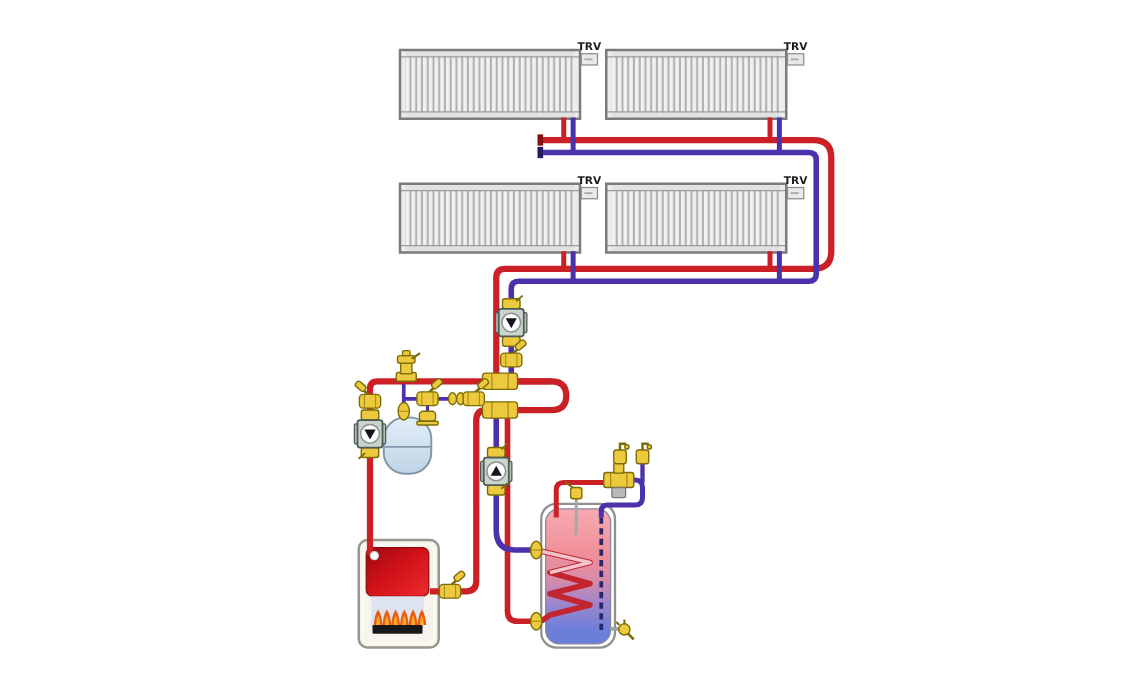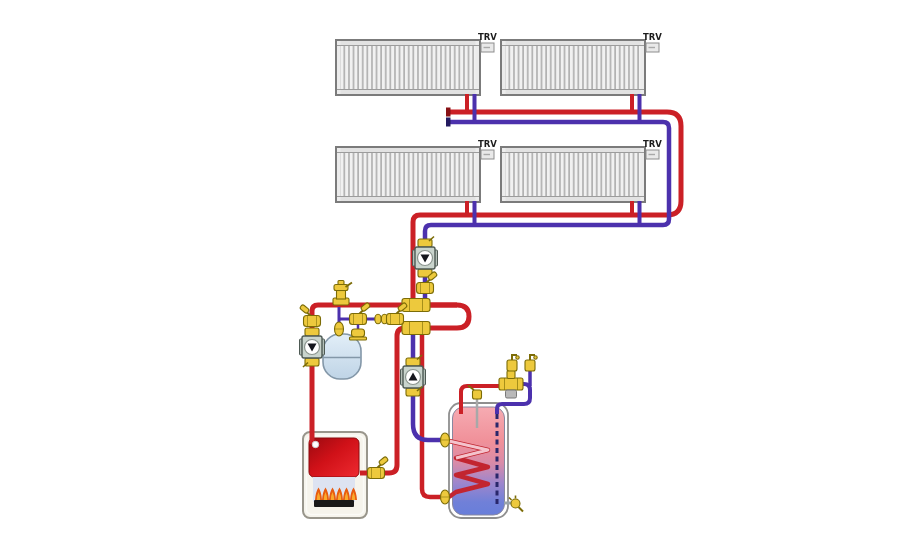--- a/index.html
+++ b/index.html
@@ -1,16 +1,16 @@
 <!DOCTYPE html>
 <html style="--background: #ffffff; --pipe-red: #cb2026; --pipe-red-dark: #871014; --pipe-blue: #4c31ad; --pipe-blue-dark: #241a60; --fitting-yellow: #edc93d; --fitting-stroke: #7c6c07; --pump-body: #c9d4cd; --pump-stroke: #4e5a54; --pump-arrow: #15161d; --radiator-fin: #b2b2b2; --radiator-border: #7b7b7b; --trv-fill: #e9e9e9; --trv-border: #8d8d8d; --label-color: #1c1c1c; --vessel-stroke: #8397a8; --boiler-body: #f6f4ec; --boiler-stroke: #99968c; --chamber-fill: #dde3f1; --burner-bar: #191919; --flame-outer: #e85c10; --flame-inner: #f9a92c; --tank-stroke: #8f8f8f; --coil-red: #c22530; --coil-light: #f4c3cc; --diptube: #29276b; --gray-cap: #b9b9b9; --sensor-stem: #a8a8a8; --mixed-water: #e87c88;"><head>
 <meta charset="utf-8">
 <style>
   html,body{margin:0;padding:0;background:#fff;}
-  #stage{position:relative;width:772px;height:550px;background:var(--background,#fff);overflow:hidden;padding-left:16px;}
+  #stage{position:relative;width:772px;height:550px;background:var(--background,#fff);overflow:hidden;}
   svg{display:block}
   .pipe{fill:none}
   .pr{stroke:var(--pipe-red)}
   .pb{stroke:var(--pipe-blue)}
   .fit{fill:var(--fitting-yellow);stroke:var(--fitting-stroke);stroke-width:1.1}
   .fitln{stroke:var(--fitting-stroke);fill:none}
   .pumpbody{fill:var(--pump-body);stroke:var(--pump-stroke);stroke-width:1.4}
   .pumptab{fill:#b3beb7;stroke:var(--pump-stroke);stroke-width:1}
   .lbl{font:bold 8.5px "DejaVu Sans", sans-serif;fill:var(--label-color);text-anchor:middle}
 </style>

